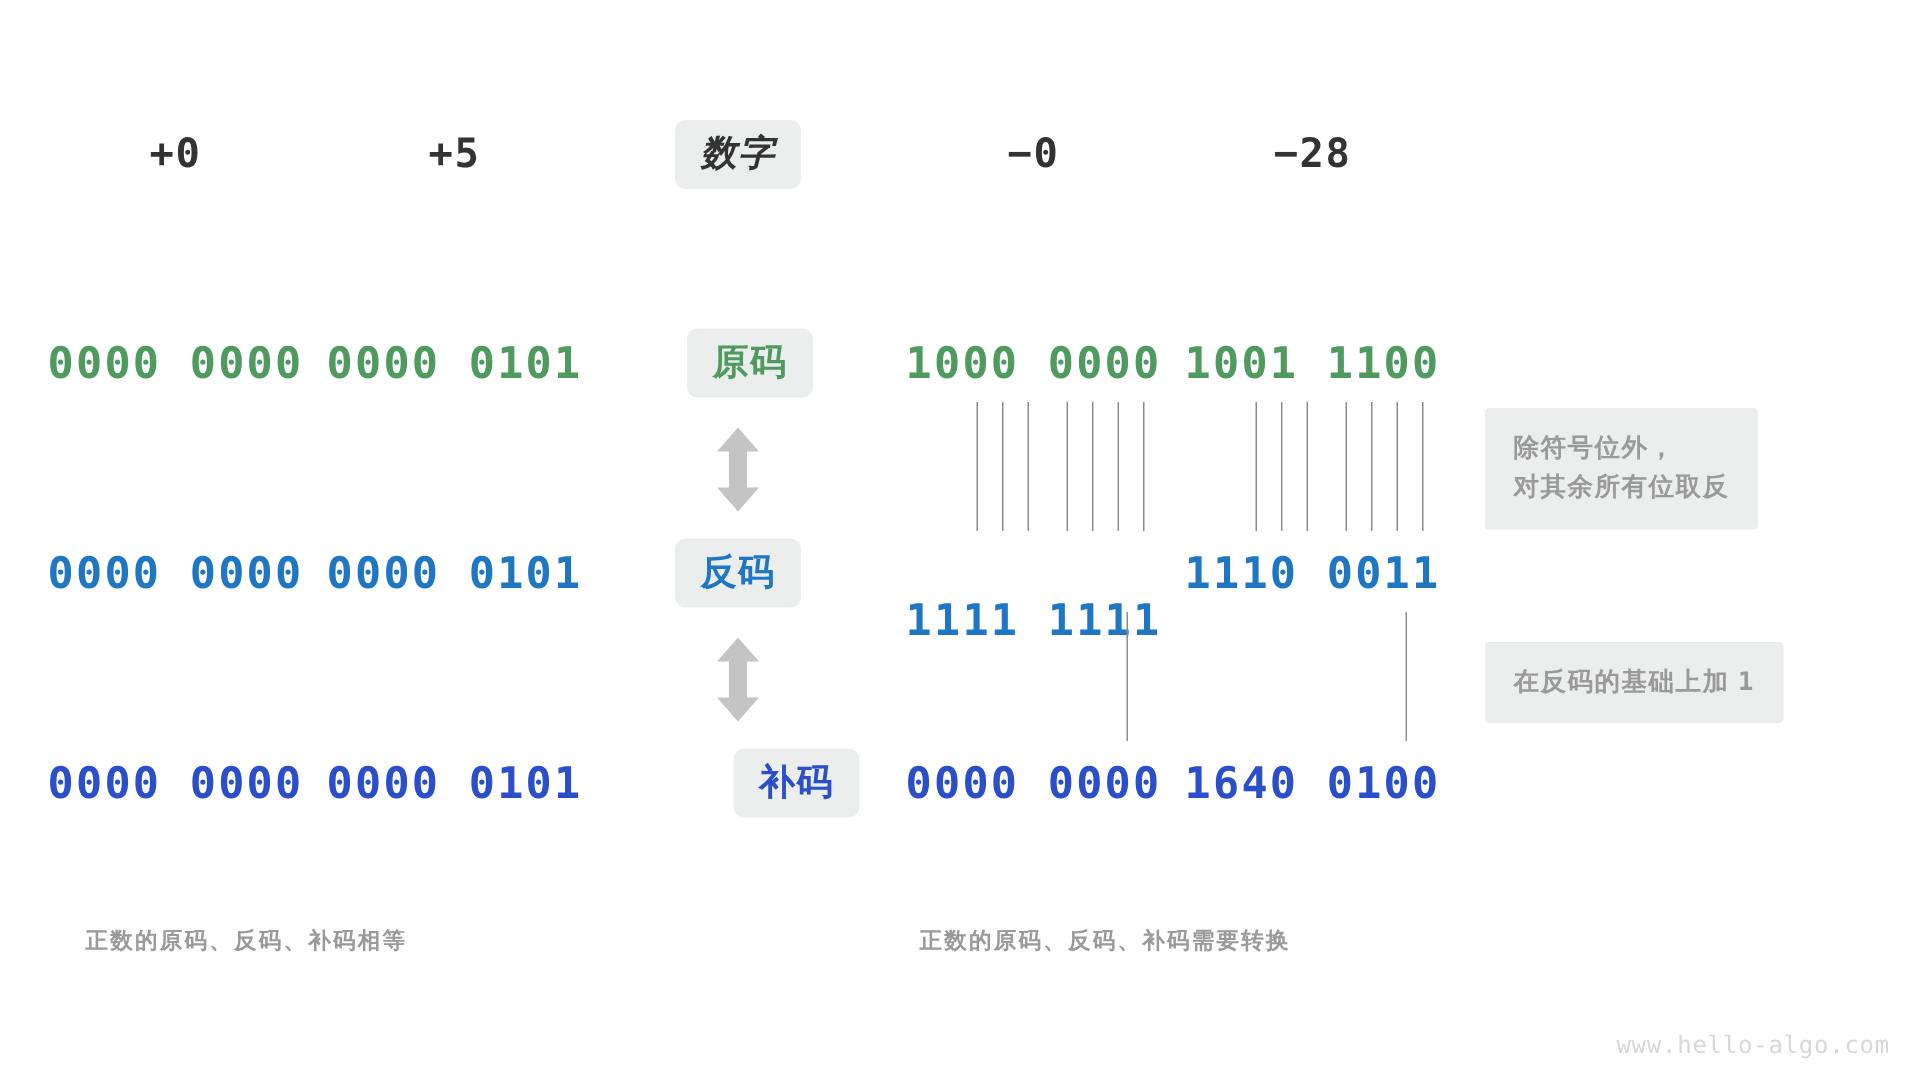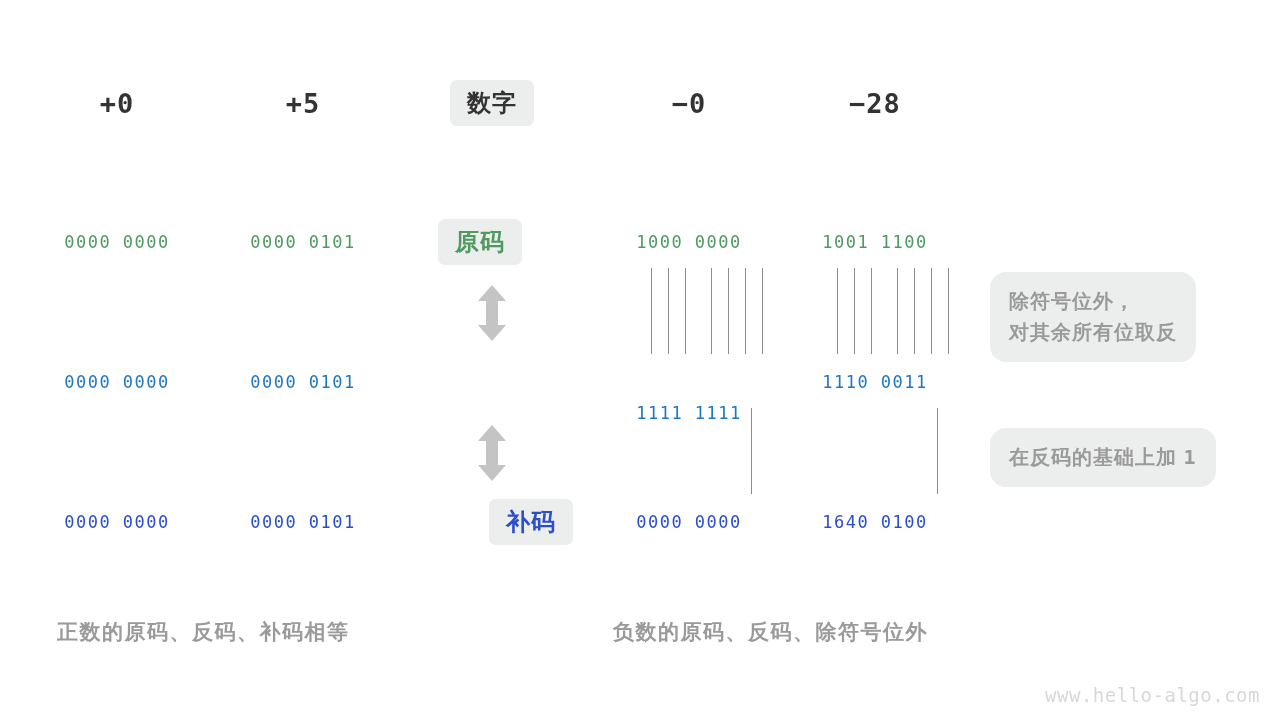--- a/index.html
+++ b/index.html
@@ -32,82 +32,82 @@
     font-family: "DejaVu Sans Mono", "Liberation Mono", monospace;
     font-size: 27px;
     font-weight: bold;
     color: #333333;
     letter-spacing: 1px;
   }
 
   
   .bits {
     font-family: "DejaVu Sans Mono", "Liberation Mono", monospace;
-    font-size: 17px;
-    font-weight: normal;
+    font-size: 29px;
+    font-weight: bold;
     letter-spacing: 1.5px;
   }
   .bits.green   { color: #4e9a5f; }
   .bits.blue    { color: #1f77c4; }
   .bits.indigo  { color: #2b4ecb; }
 
   
   .pill {
     position: absolute;
     transform: translate(-50%, -50%);
     background: #eceded;
     border-radius: 7px;
     padding: 11px 17px;
     font-size: 24px;
     font-weight: bold;
     line-height: 1;
     white-space: nowrap;
     letter-spacing: 1px;
   }
-  .pill.dark   { color: #333333; }
+  .pill.dark   { color: #333333; font-style: italic; }
   .pill.green  { color: #4e9a5f; }
   .pill.blue   { color: #1f77c4; }
   .pill.indigo { color: #2b4ecb; margin-left: 39px; }
 
   
   .note {
     position: absolute;
     background: #eceded;
-    border-radius: 16px;
+    border-radius: 3px;
     padding: 14px 19px;
     color: #9a9a9a;
-    font-size: 20px;
+    font-size: 17px;
     font-weight: bold;
     line-height: 1.55;
     letter-spacing: 1px;
     white-space: nowrap;
   }
   .note .mono1 {
     font-family: "DejaVu Sans Mono", "Liberation Mono", monospace;
     font-weight: bold;
   }
 
   
   .caption {
     position: absolute;
     color: #9a9a9a;
-    font-size: 21px;
+    font-size: 15px;
     font-weight: bold;
     letter-spacing: 1.5px;
     white-space: nowrap;
   }
 
   
   .watermark {
     position: absolute;
     right: 20px;
     bottom: 14px;
     color: #d8d8d8;
     font-family: "DejaVu Sans Mono", "Liberation Mono", monospace;
-    font-size: 19px;
+    font-size: 16px;
     letter-spacing: 0.5px;
   }
 
   
   .vline {
     position: absolute;
     width: 1px;
     background: #8c8c8c;
   }
 
@@ -128,21 +128,21 @@
   <div class="cell num-head" style="left:689px; top:103px;">−0</div>
   <div class="cell num-head" style="left:875px; top:103px;">−28</div>
 
   <div class="pill dark" style="left:492px; top:103px;">数字</div>
 
   <div class="cell bits green" style="left:117px; top:242px;">0000 0000</div>
   <div class="cell bits green" style="left:303px; top:242px;">0000 0101</div>
   <div class="cell bits green" style="left:689px; top:242px;">1000 0000</div>
   <div class="cell bits green" style="left:875px; top:242px;">1001 1100</div>
 
-  <div class="pill green" style="left:480px; top:242px;">原码</div>
+  <div class="pill green" style="left:500px; top:242px;">原码</div>
 
   <div class="vline" style="left:651px; top:268px; height:86px;"></div>
   <div class="vline" style="left:668px; top:268px; height:86px;"></div>
   <div class="vline" style="left:685px; top:268px; height:86px;"></div>
   <div class="vline" style="left:711px; top:268px; height:86px;"></div>
   <div class="vline" style="left:728px; top:268px; height:86px;"></div>
   <div class="vline" style="left:745px; top:268px; height:86px;"></div>
   <div class="vline" style="left:762px; top:268px; height:86px;"></div>
 
   <div class="vline" style="left:837px; top:268px; height:86px;"></div>
@@ -162,20 +162,21 @@
   <div class="note" style="left:990px; top:272px;">
     <span>除符号位外，</span><br>
     <span>对其余所有位取反</span>
   </div>
 
   <div class="cell bits blue" style="left:117px; top:382px;">0000 0000</div>
   <div class="cell bits blue" style="left:303px; top:382px;">0000 0101</div>
   <div class="cell bits blue" style="left:689px; top:382px;margin-top:31px;">1111 1111</div>
   <div class="cell bits blue" style="left:875px; top:382px;">1110 0011</div>
 
+  <div class="pill blue" style="left:492px; top:382px;">反码</div>
 
   <div class="vline" style="left:751px; top:408px; height:86px;"></div>
   <div class="vline" style="left:937px; top:408px; height:86px;"></div>
 
   <div class="dblarrow" style="left:492px; top:453px;">
     <svg width="34" height="58" viewBox="0 0 34 58" xmlns="http://www.w3.org/2000/svg">
       <path d="M17 1 L31 17 L23 17 L23 41 L31 41 L17 57 L3 41 L11 41 L11 17 L3 17 Z" fill="#c4c4c4"></path>
     </svg>
   </div>
 
@@ -185,17 +186,17 @@
   </div>
 
   <div class="cell bits indigo" style="left:117px; top:522px;">0000 0000</div>
   <div class="cell bits indigo" style="left:303px; top:522px;">0000 0101</div>
   <div class="cell bits indigo" style="left:689px; top:522px;">0000 0000</div>
   <div class="cell bits indigo" style="left:875px; top:522px;">1640 0100</div>
 
   <div class="pill indigo" style="left:492px; top:522px;">补码</div>
 
   <div class="caption" style="left:57px; top:618px;">正数的原码、反码、补码相等</div>
-  <div class="caption" style="left:613px; top:618px;">负数的原码、反码、除符号位外</div>
+  <div class="caption" style="left:613px; top:618px;">正数的原码、反码、补码需要转换</div>
 
   <div class="watermark">www.hello-algo.com</div>
 
 </div>
 
 </body></html>

